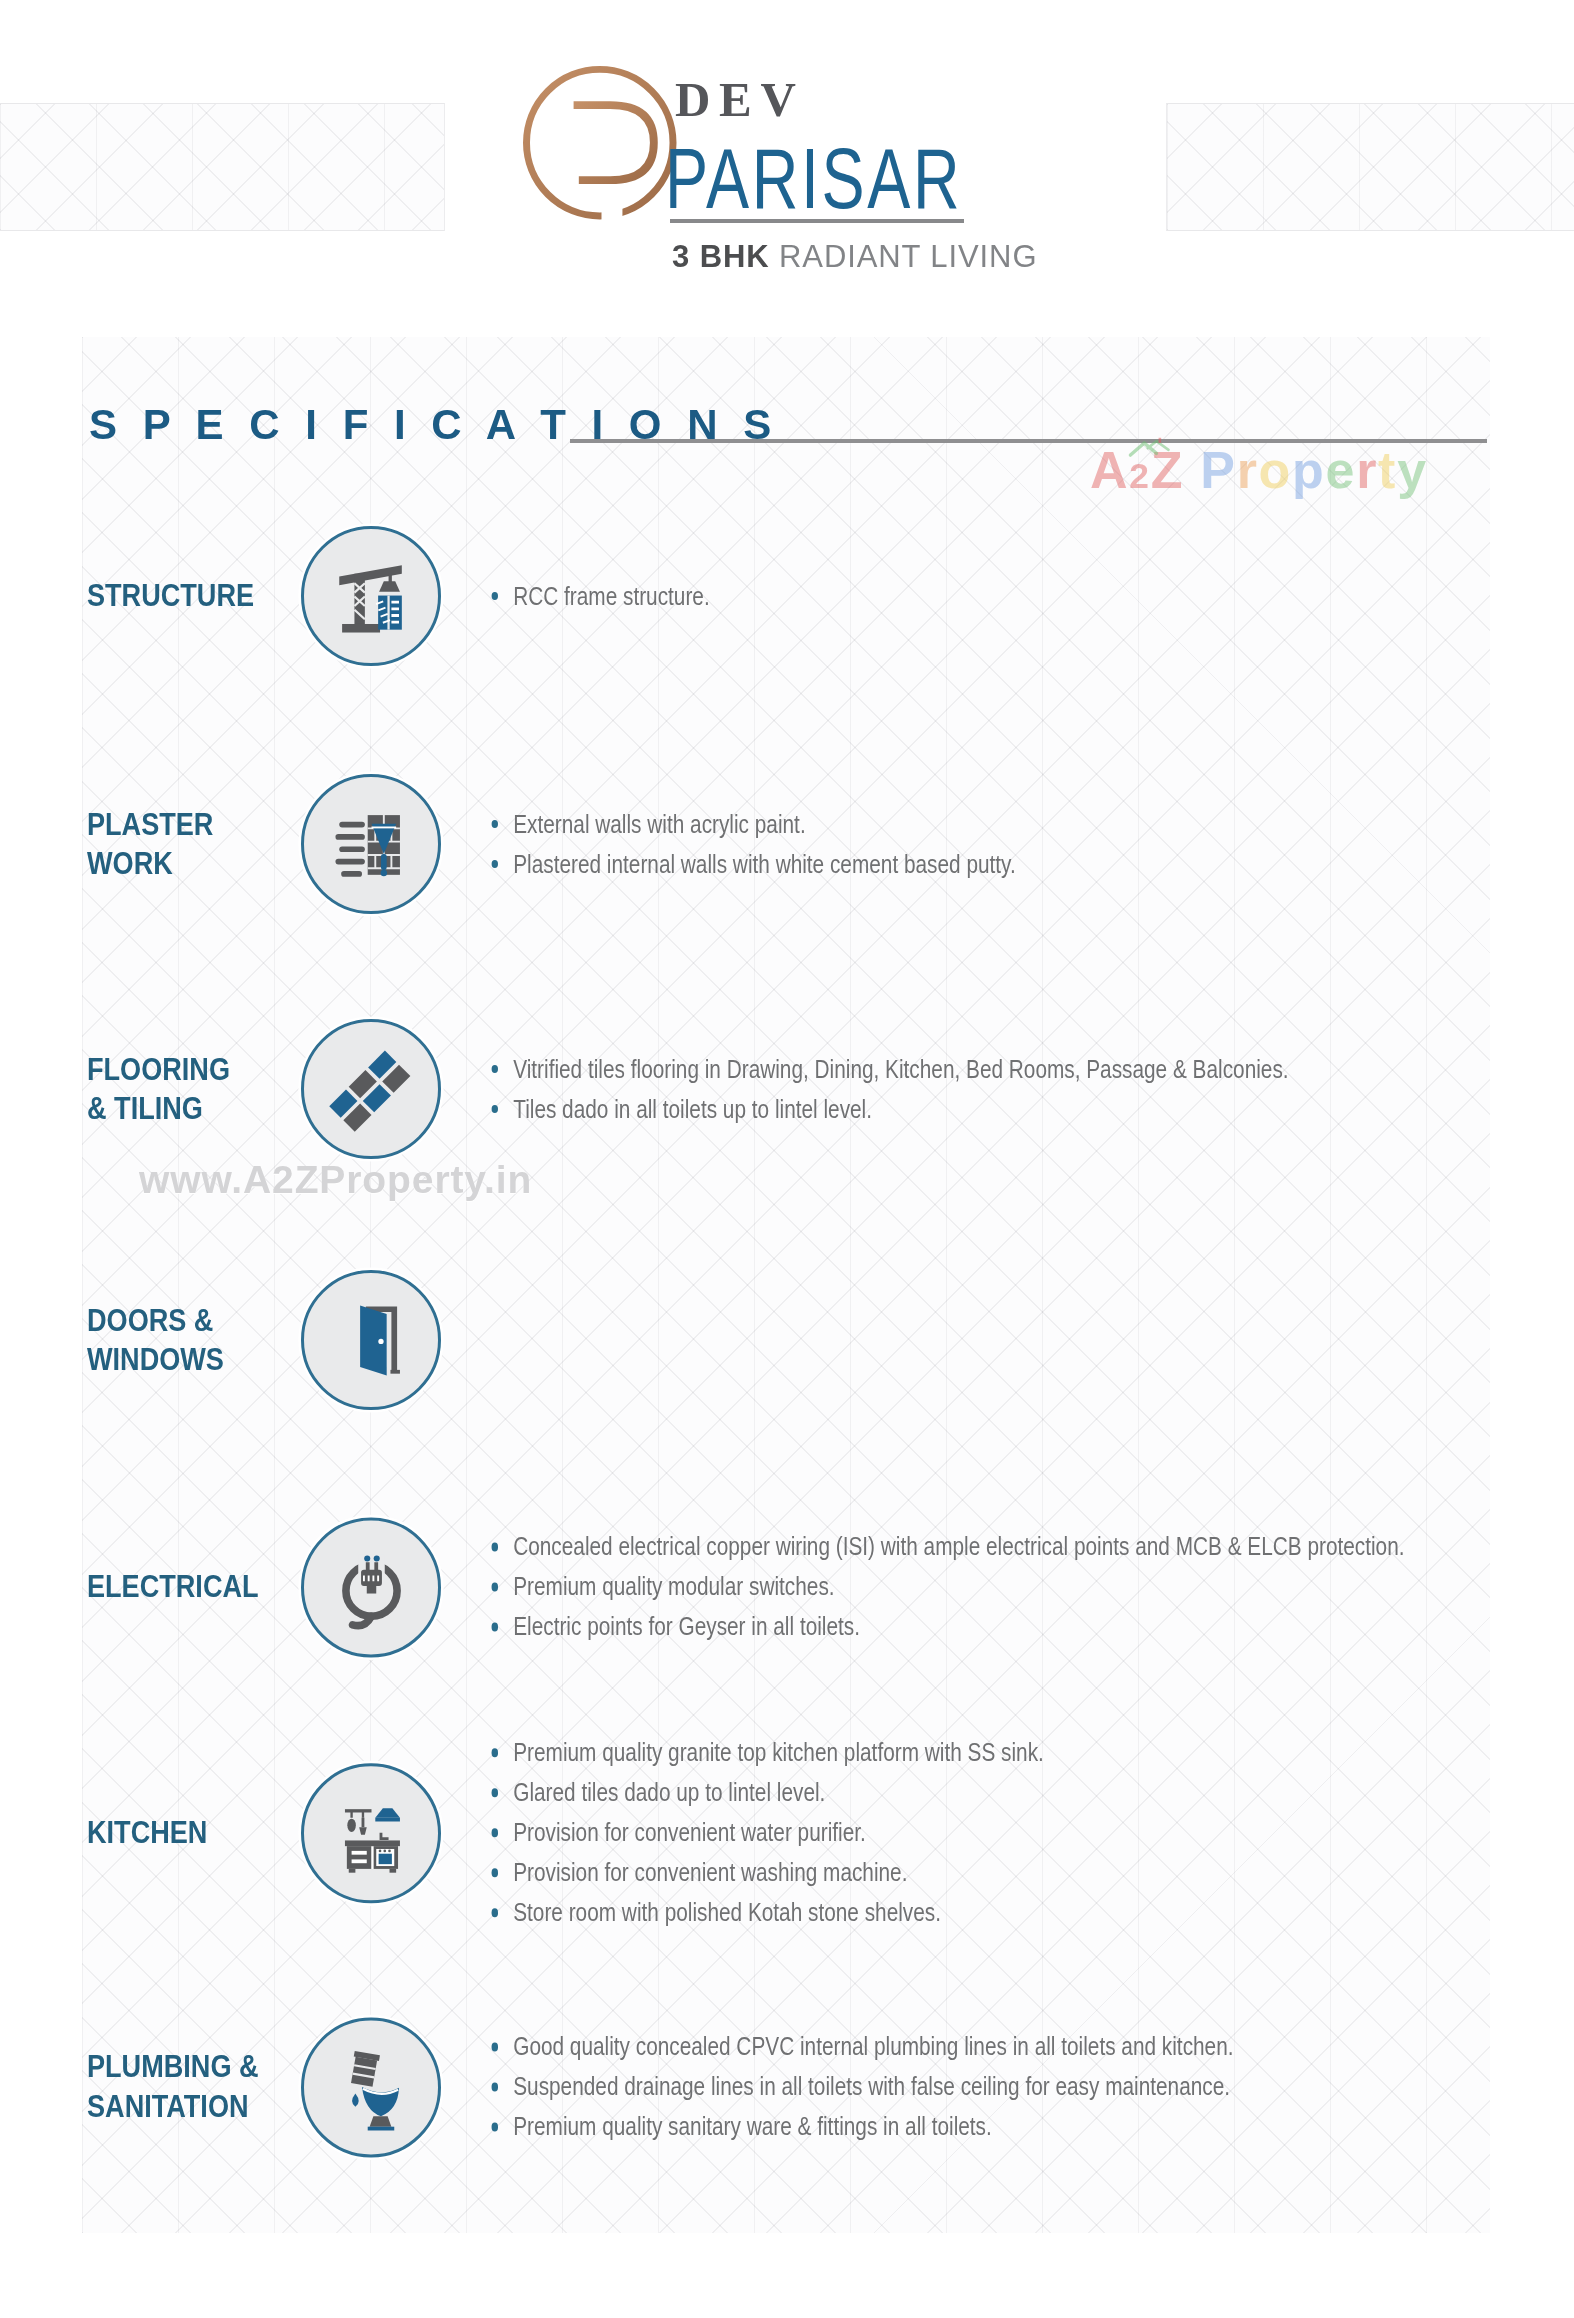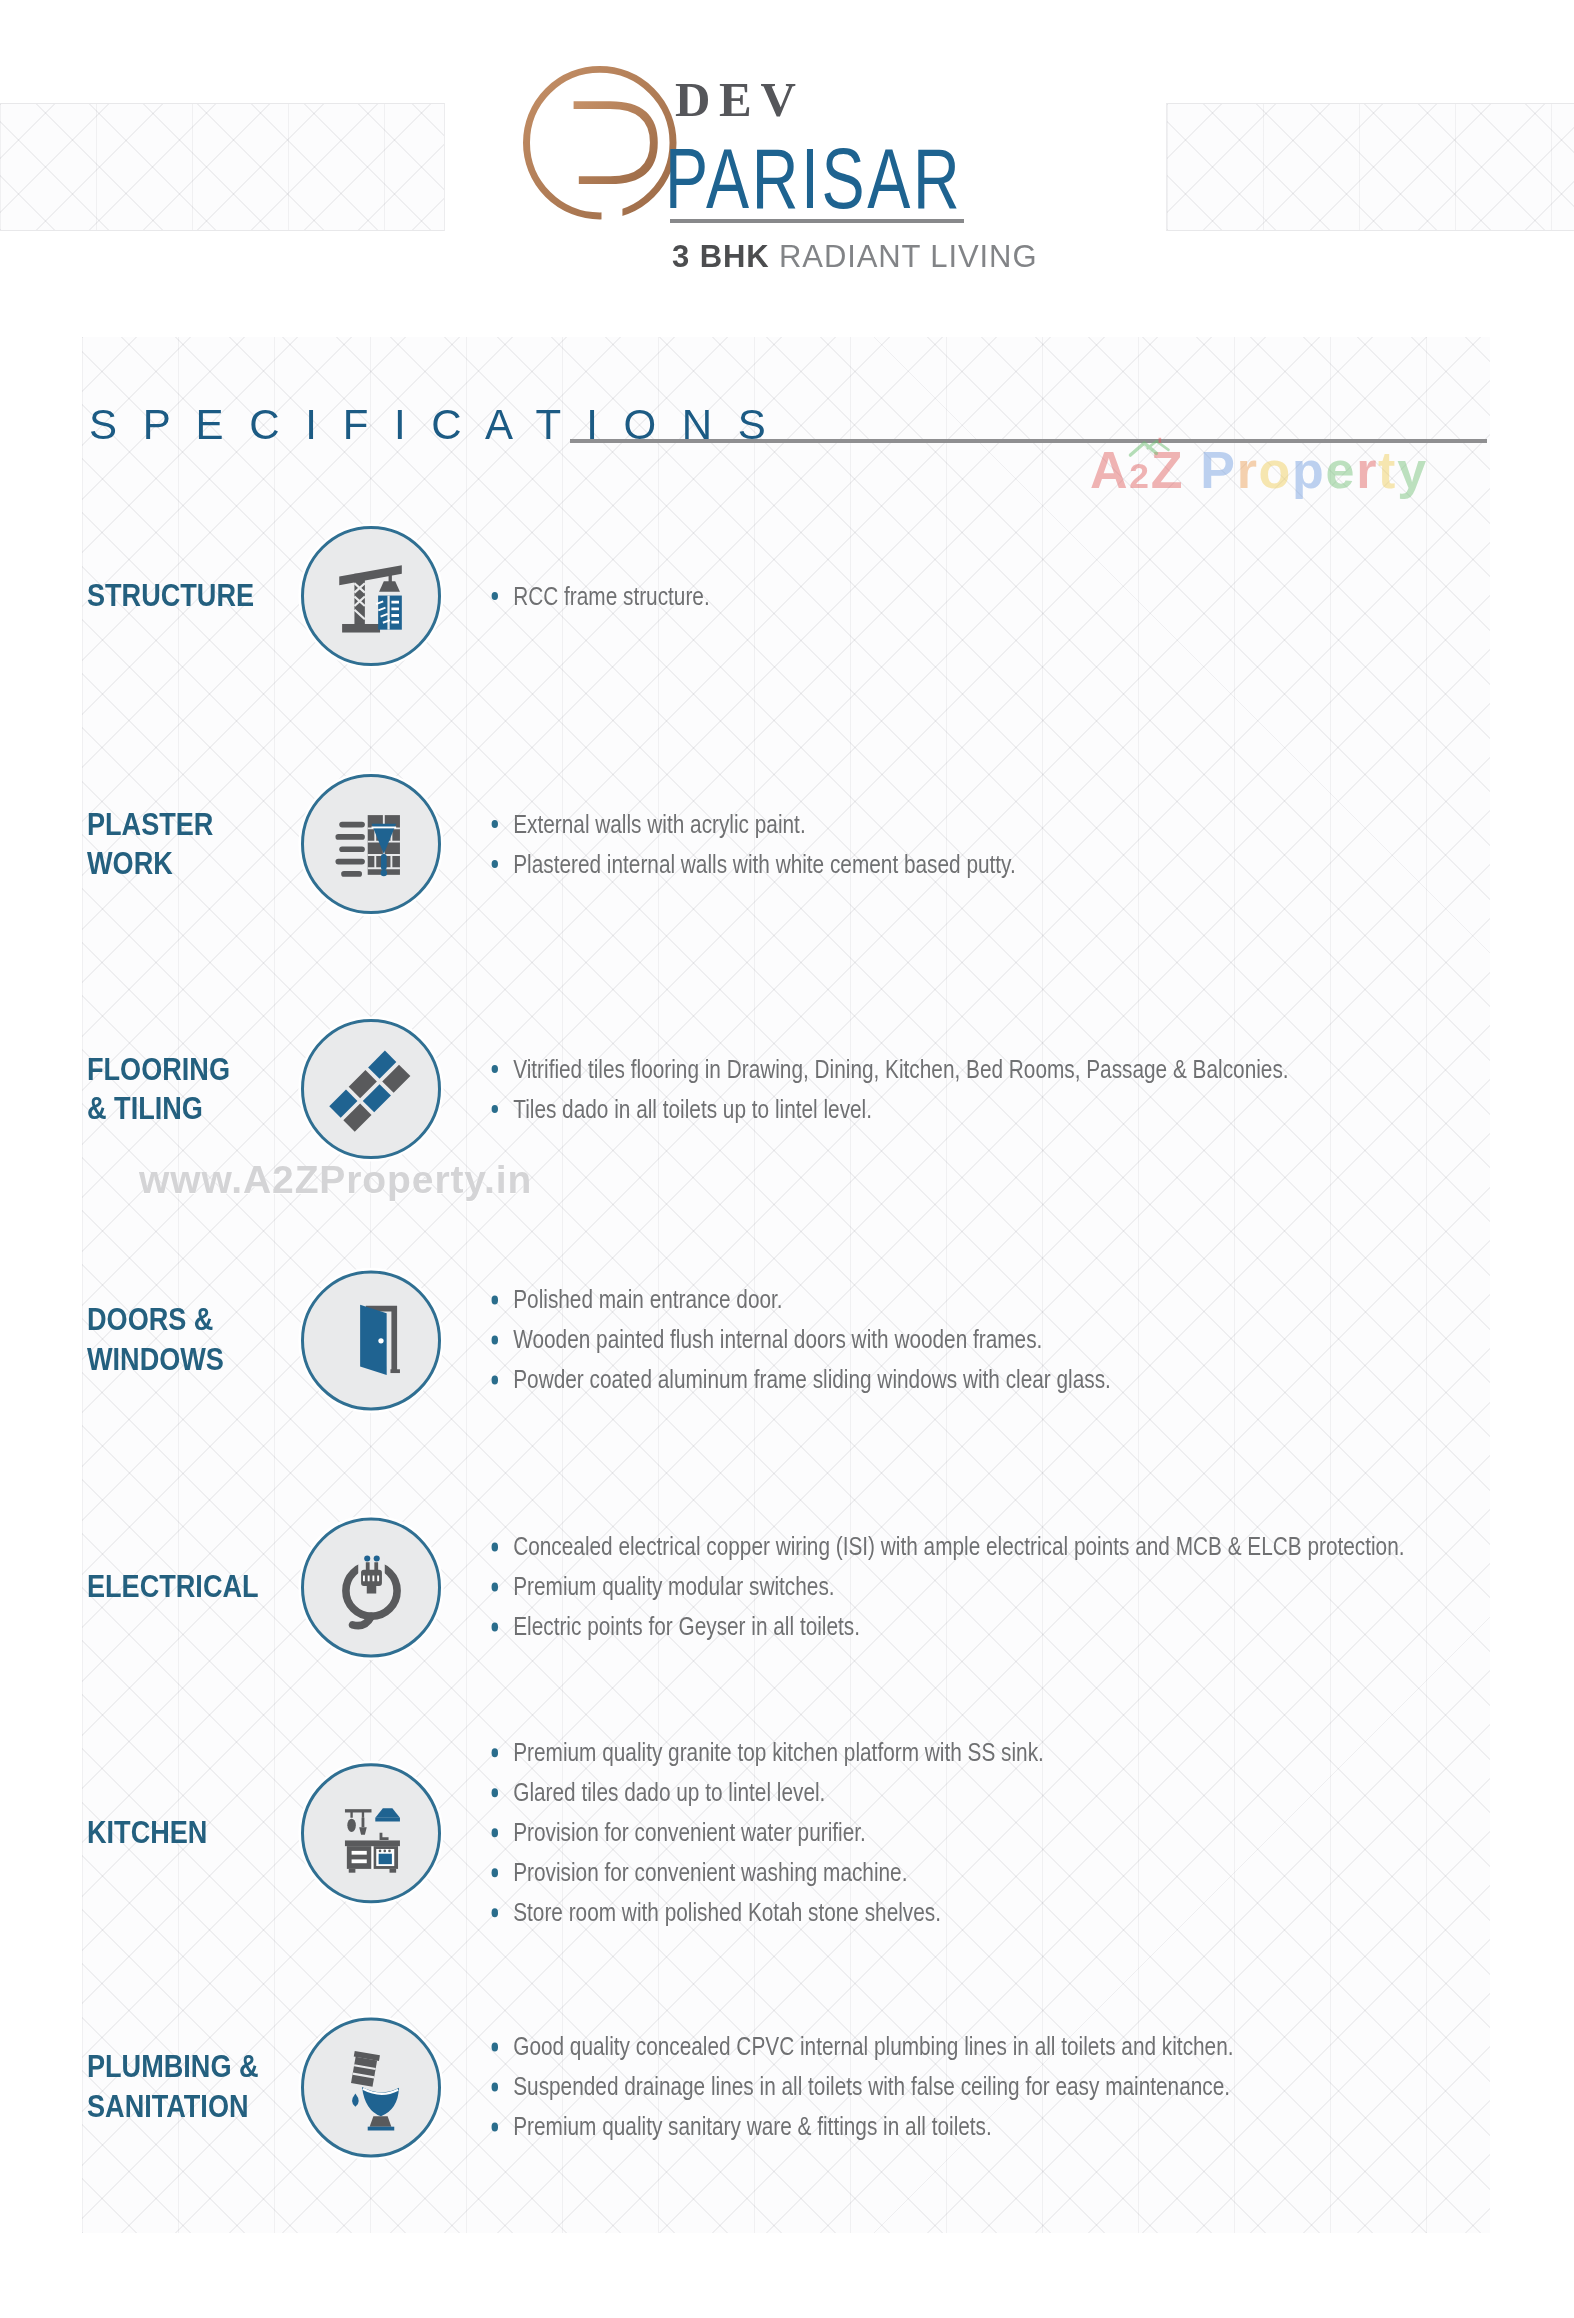--- a/index.html
+++ b/index.html
@@ -25,21 +25,21 @@
   .brand-dev{position:absolute;left:675px;top:75px;font-family:"Liberation Serif",serif;
              font-size:49px;font-weight:600;letter-spacing:8.7px;color:#55565a;line-height:1;}
   .brand-parisar{position:absolute;left:665px;top:136px;font-size:85px;font-weight:500;
              color:#1e6390;letter-spacing:3.5px;line-height:1;transform:scaleX(0.76);transform-origin:left top;}
   .brand-rule{position:absolute;left:670px;top:219px;width:294px;height:3.5px;background:#88898b;}
   .brand-tagline{position:absolute;left:672px;top:240px;font-size:31px;letter-spacing:0.9px;line-height:1.1;white-space:nowrap;text-align:right;}
   .brand-tagline .b{font-weight:bold;color:#4c4d4f;}
   .brand-tagline .r{font-weight:400;color:#828487;}
 
   
-  .spec-title{position:absolute;left:89px;top:404px;font-size:42px;font-weight:normal;
+  .spec-title{position:absolute;left:89px;top:404px;font-size:42px;font-weight:bold;
               letter-spacing:7px;color:#1c5b84;line-height:1;white-space:nowrap;}
   .spec-rule{position:absolute;left:570px;top:439px;width:917px;height:3.5px;background:#8f8f91;}
 
   
   .wm-corner{position:absolute;left:1074px;top:444px;font-size:52px;font-weight:bold;
              letter-spacing:1.7px;opacity:0.45;line-height:1;white-space:nowrap;margin-left:16px;}
   .wm-corner .sm{font-size:0.68em;}
   .wm-house{position:absolute;left:1127px;top:436px;opacity:0.5;}
   .wm-url{position:absolute;left:139px;top:1160px;font-size:39px;font-weight:bold;color:#d4d4d6;
           letter-spacing:0.9px;text-shadow:0 0.9px 0 #ffffff;line-height:1;white-space:nowrap;}
@@ -179,25 +179,20 @@
       <span>WINDOWS</span>
     </div>
     <div class="icon-wrap">
       <svg viewBox="0 0 96 96">
         <path d="M42 15 H72 V81" fill="none" stroke="#595a5c" stroke-width="6"></path>
         <polygon points="36,11 64,20 64,85 36,76" fill="#1f6391"></polygon>
         <circle cx="58" cy="49" r="2.8" fill="#ffffff"></circle>
         <rect x="68" y="79" width="10" height="4" fill="#595a5c"></rect>
       </svg>
     </div>
-    <ul class="row-bullets">
-      <li>Polished main entrance door.</li>
-      <li>Wooden painted flush internal doors with wooden frames.</li>
-      <li>Powder coated aluminum frame sliding windows with clear glass.</li>
-    </ul>
   </div>
 
   <div class="row row-5">
     <div class="row-label">
       <span>ELECTRICAL</span>
     </div>
     <div class="icon-wrap">
       <svg viewBox="0 0 96 96">
         <circle cx="48" cy="52" r="27" fill="none" stroke="#595a5c" stroke-width="8"></circle>
         <rect x="34" y="14" width="28" height="24" fill="#e9eaeb"></rect>

